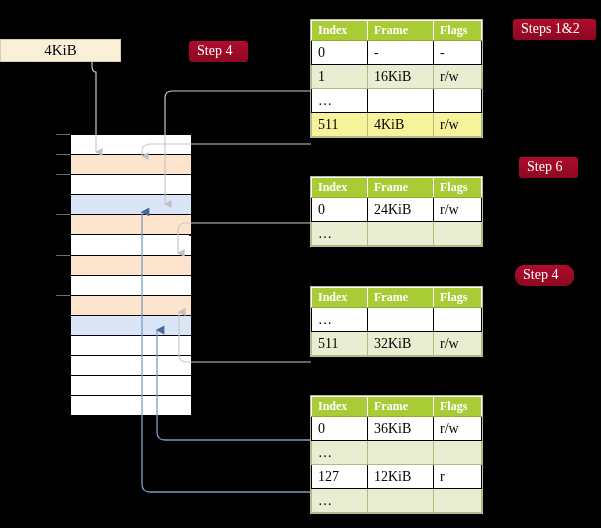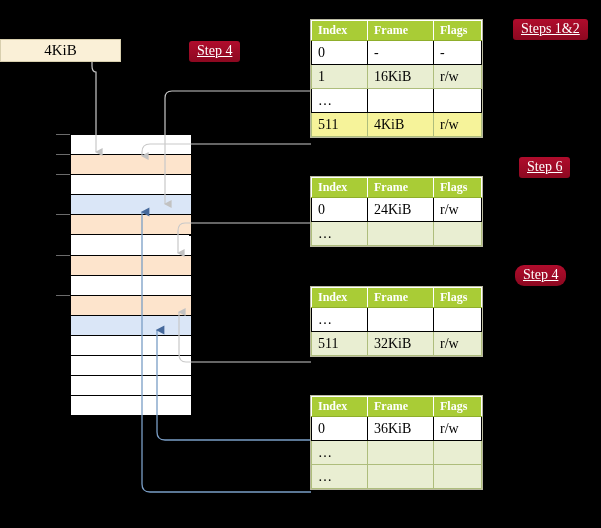--- a/index.html
+++ b/index.html
@@ -21,26 +21,25 @@
     color:#000;
   }
 
   
   .badge{
     position:absolute;
     background:#a80b28;
     background:linear-gradient(#b00c2c,#8c0820);
     color:#fff;
     font-size:14px;
-    padding:2px 8px 3px 8px;
+    padding:2px 16px 3px 8px;
     border-radius:3px;
     white-space:nowrap;
     box-shadow:0 1px 0 rgba(0,0,0,.5);
     line-height:1.15;
-    text-decoration:underline;
   }
 
   
   .ptable{
     position:absolute;
     border-collapse:collapse;
     background:#fff;
     font-size:14px;
     table-layout:fixed;
     box-shadow:0 0 0 1px #b9b9a0;
@@ -280,20 +279,25 @@
         <tr class="plain">
           <td>0</td>
           <td>36KiB</td>
           <td>r/w</td>
         </tr>
         <tr class="shade">
           <td class="ell">…</td>
           <td></td>
           <td></td>
         </tr>
+        <tr class="plain">
+          <td>127</td>
+          <td>12KiB</td>
+          <td>r</td>
+        </tr>
         <tr class="shade">
           <td class="ell">…</td>
           <td></td>
           <td></td>
         </tr>
       </tbody>
   </table>
 
 </div>
 

